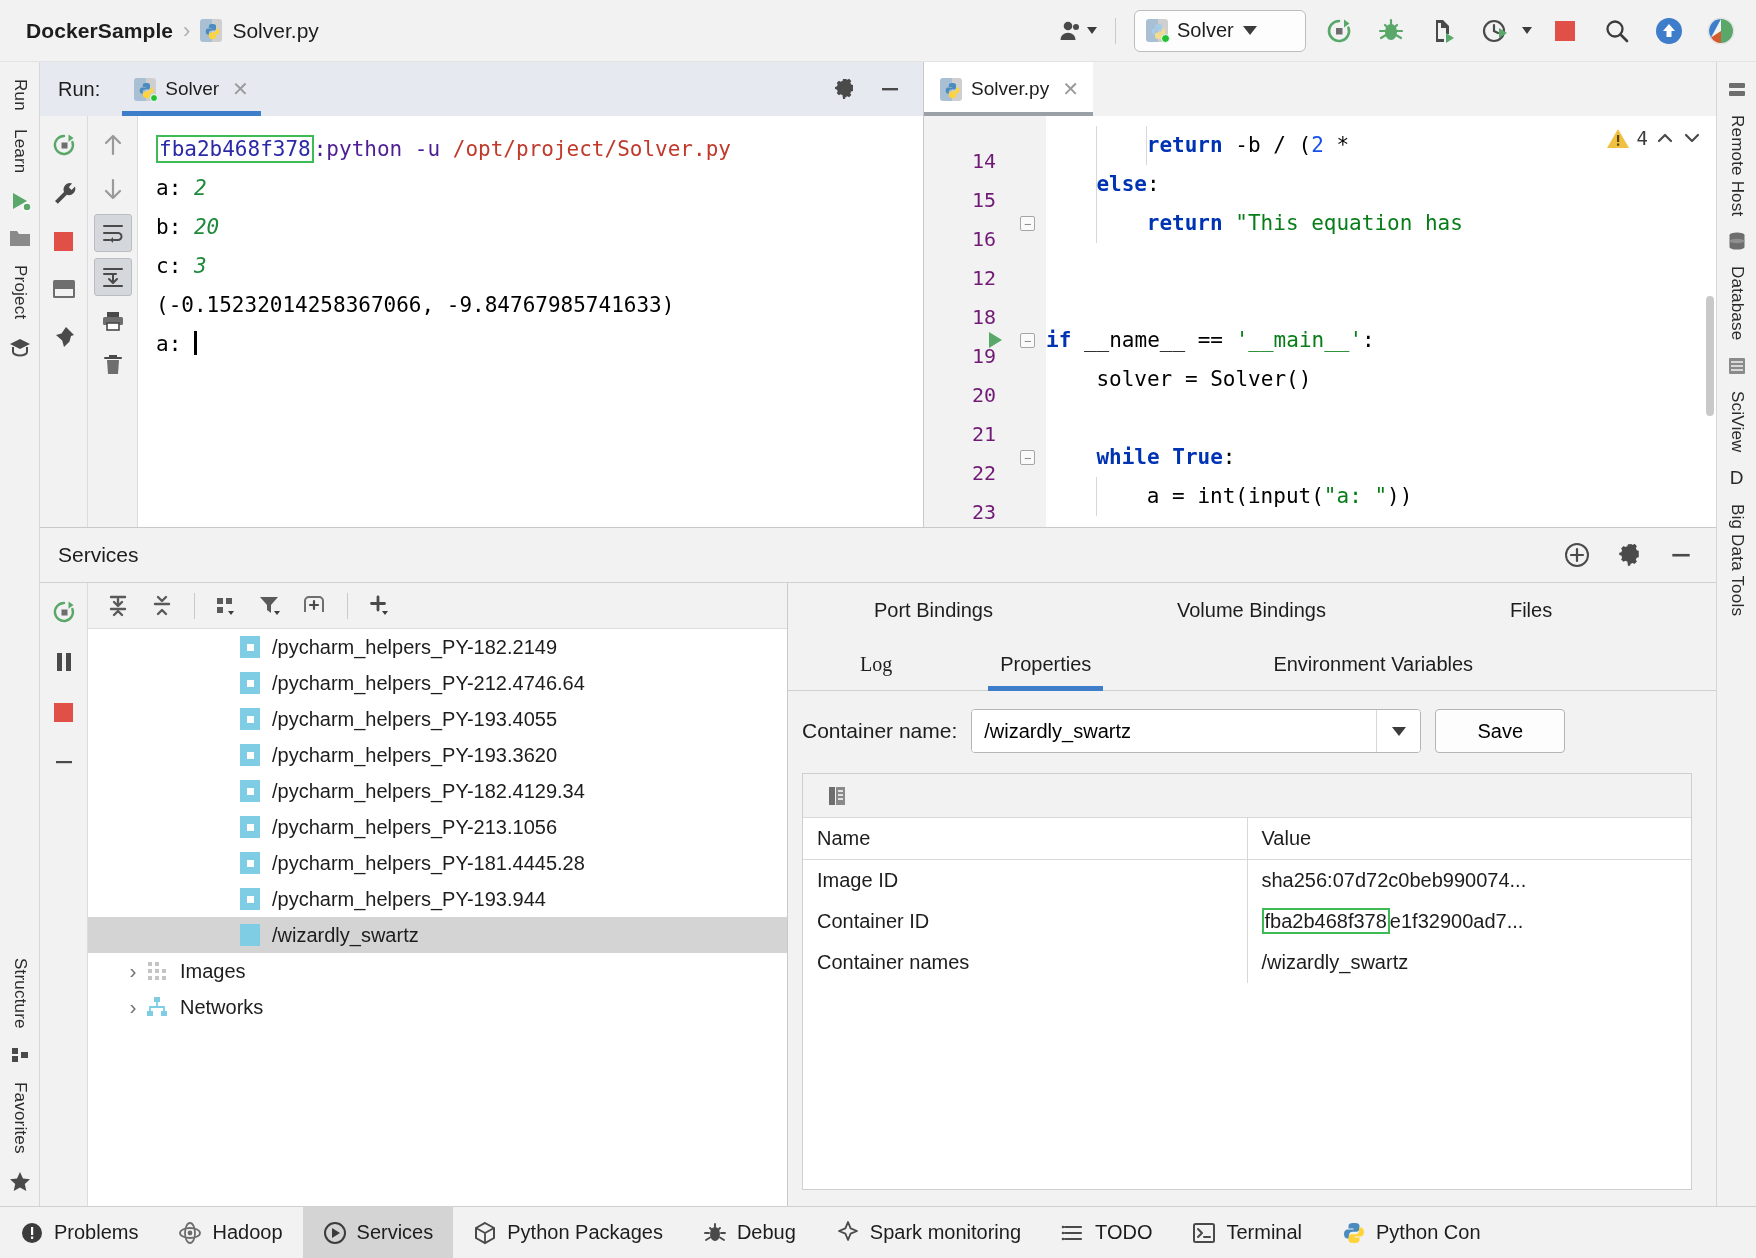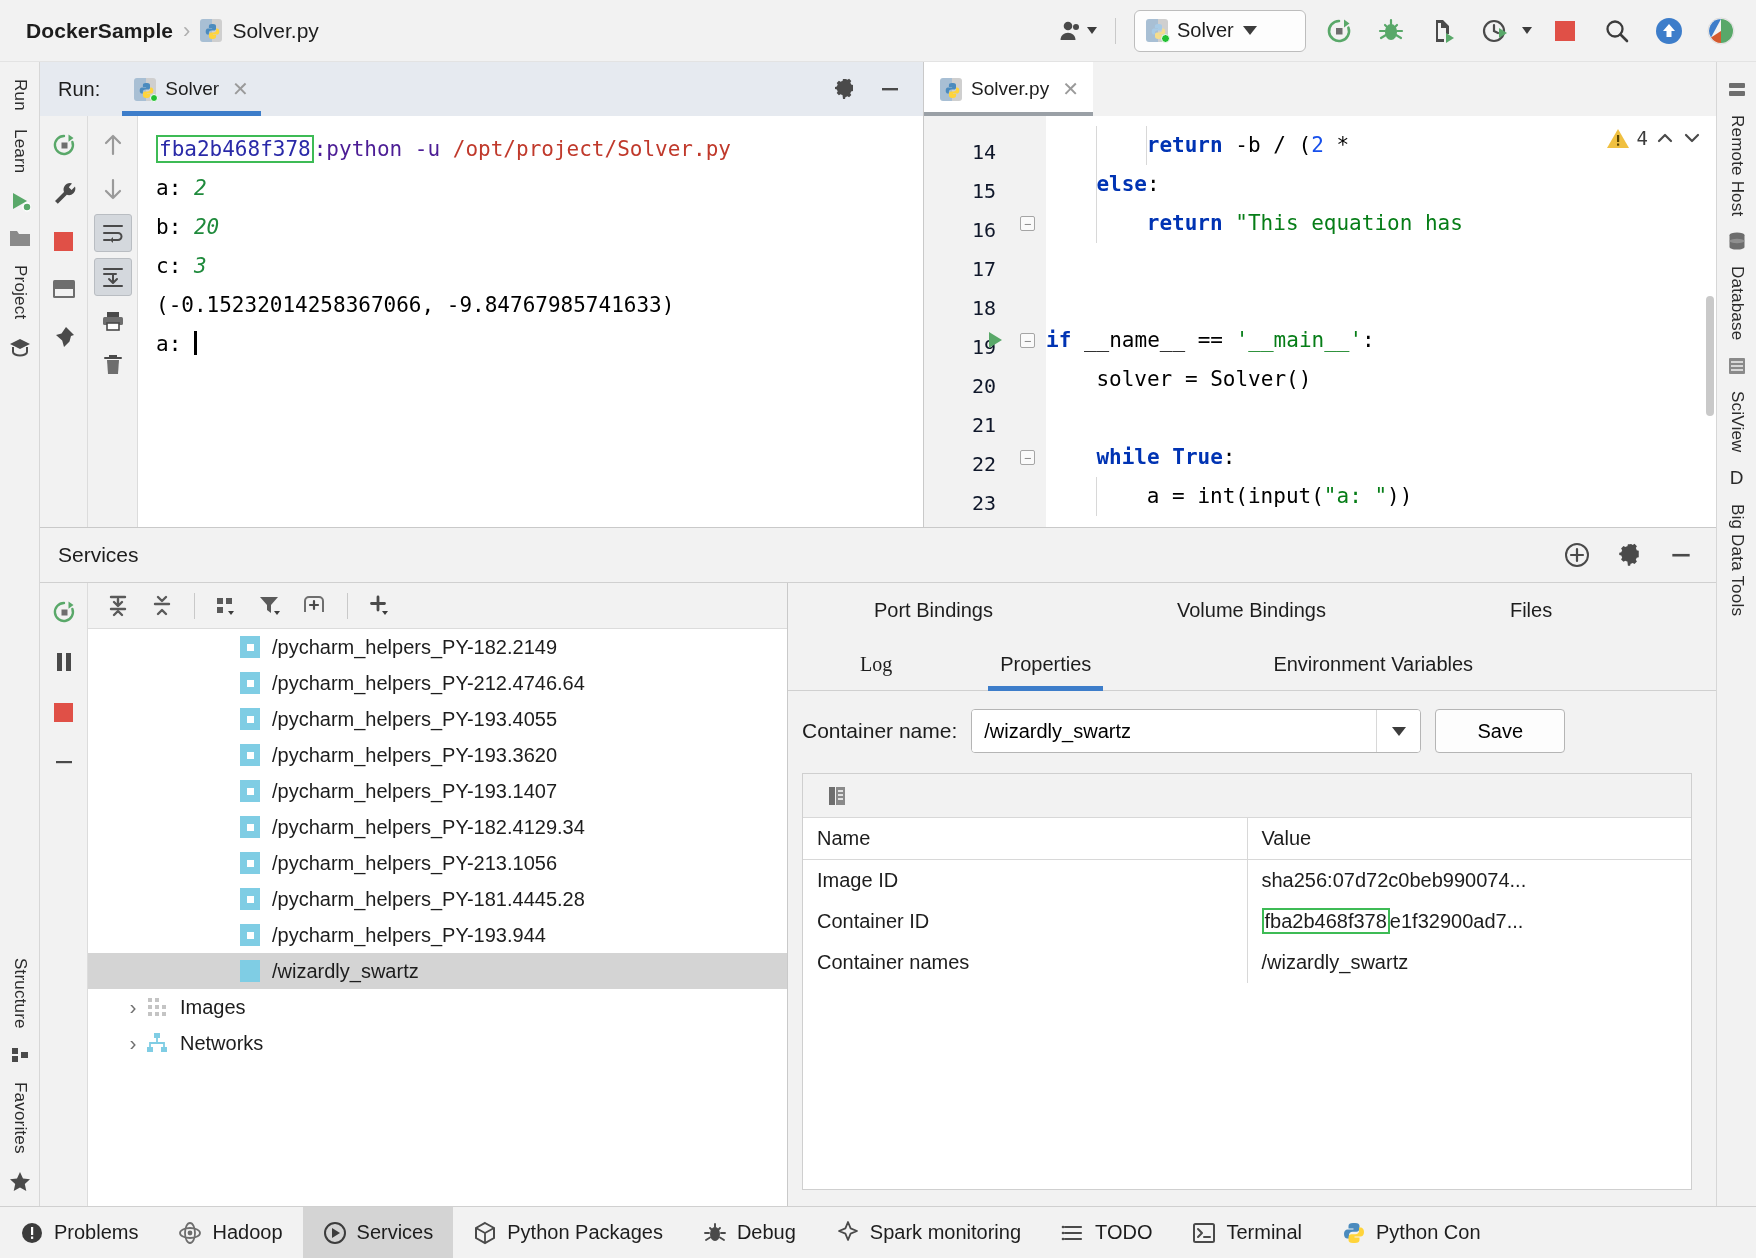--- a/index.html
+++ b/index.html
@@ -113,21 +113,21 @@
   .editor { flex: 1; display: flex; flex-direction: column; min-width: 0; background: #fff; }
   .edtabs { height: 54px; min-height: 54px; background: #f2f2f2; display: flex; align-items: flex-end; }
   .ed-tab {
     display: flex; align-items: center; gap: 9px; height: 54px; padding: 0 14px 0 16px;
     background: #ffffff; position: relative; cursor: pointer;
   }
   .ed-tab::after { content:""; position: absolute; left:0; right:0; bottom:0; height: 4px; background: #9aa0a6; }
   .edcode { flex: 1; display: flex; position: relative; min-height: 0; overflow: hidden; font-family: "DejaVu Sans Mono", monospace; }
   .gutter {
     width: 82px; min-width: 82px; background: #f2f2f2; text-align: right;
-    font-size: 20px; color: #0f172a; line-height: 39px; padding-top: 17px; padding-right: 10px;
+    font-size: 20px; color: #701a75; line-height: 39px; padding-top: 26px; padding-right: 10px;
     position: relative;
   }
   .gut-marks { width: 40px; min-width: 40px; background: #f2f2f2; position: relative; padding-top: 10px; }
   .codearea { flex: 1; padding-top: 10px; line-height: 39px; font-size: 21px; position: relative; overflow: hidden; white-space: pre; }
   .k { color: #0033b3; font-weight: bold; }
   .s { color: #067d17; }
   .n { color: #1750eb; }
   .op { color: #000; }
   .fold {
     width: 15px; height: 15px; border: 1px solid #a5a5a5; color: #8a8a8a; font-size: 12px;
@@ -476,21 +476,21 @@
               <span>Solver.py</span>
               <span class="tab-x">✕</span>
             </div>
           </div>
 
           <div class="edcode">
             <div class="gutter" id="gutter">
                 <div>14</div>
                 <div>15</div>
                 <div>16</div>
-                <div>17</div>
+                <div>12</div>
                 <div>18</div>
                 <div>19</div>
                 <div>20</div>
                 <div>21</div>
                 <div>22</div>
                 <div>23</div>
               </div>
             <div class="gut-marks" id="gutmarks">
                 <div style="height: 39px; position: relative;"></div>
                 <div style="height: 39px; position: relative;"></div>
@@ -645,26 +645,20 @@
                   <span class="ctr-ic">
                     <i></i>
                   </span>
                   <span>/pycharm_helpers_PY-193.4055</span>
                 </div>
                 <div class="tnode child">
                   <span class="ctr-ic">
                     <i></i>
                   </span>
                   <span>/pycharm_helpers_PY-193.3620</span>
-                </div>
-                <div class="tnode child">
-                  <span class="ctr-ic">
-                    <i></i>
-                  </span>
-                  <span>/pycharm_helpers_PY-193.1407</span>
                 </div>
                 <div class="tnode child">
                   <span class="ctr-ic">
                     <i></i>
                   </span>
                   <span>/pycharm_helpers_PY-182.4129.34</span>
                 </div>
                 <div class="tnode child">
                   <span class="ctr-ic">
                     <i></i>

